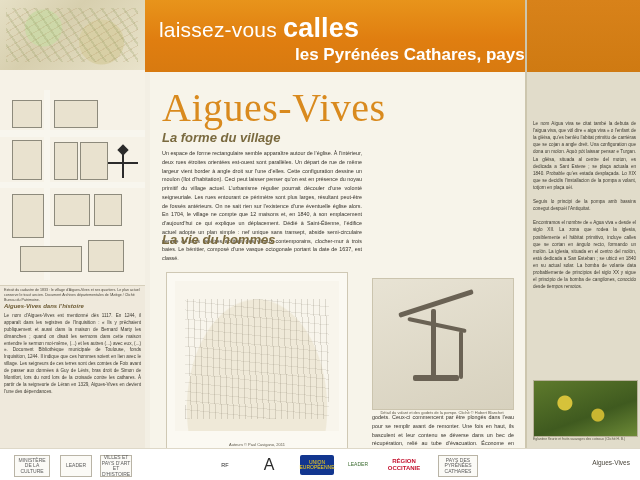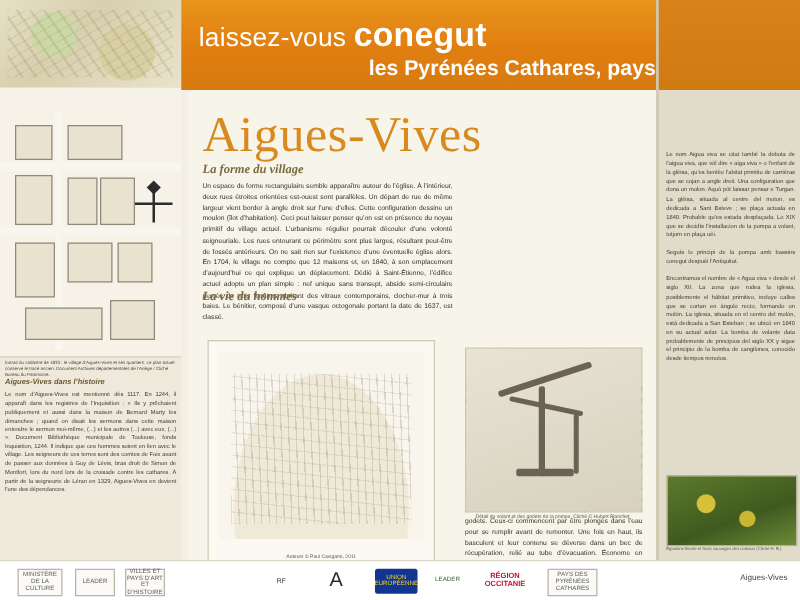--- a/index.html
+++ b/index.html
@@ -103,22 +103,22 @@
   .center{
     position:absolute;left:150px;top:72px;width:375px;height:376px;
     background:#f7f4ea;
   }
   .title{
     position:absolute;left:12px;top:12px;
     font-family:"Liberation Serif", serif;
     font-size:40px;color:#d98a1e;letter-spacing:.5px;
   }
   .sec-title{
-    font-family:Liberation Serif, serif;
-    font-style:italic;font-size:10px;color:#7a6a3f;font-weight:bold;
+    font-family:Liberation Sans, sans-serif;
+    font-style:italic;font-size:13px;color:#7a6a3f;font-weight:bold;
   }
   .body{
     font-size:5.4px;line-height:1.62;color:#34312a;text-align:justify;
   }
   .sec1{position:absolute;left:12px;top:58px;width:200px;}
   .sec1 .body{margin-top:4px;}
   .sec2{position:absolute;left:12px;top:160px;width:200px;}
   .photo-old{
     position:absolute;left:16px;top:200px;width:180px;height:178px;
     background:#fbf9f2;border:1px solid #cfc8b4;
@@ -213,21 +213,21 @@
 
     <div class="cap-left">Extrait du cadastre de 1833 : le village d’Aigues-Vives et ses quartiers. Le plan actuel conserve le tracé ancien. Document Archives départementales de l’Ariège / Cliché Bureau du Patrimoine.</div>
     <div class="left-title">Aigues-Vives dans l’histoire</div>
     <div class="left-body">Le nom d’Aigues-Vives est mentionné dès 1117. En 1244, il apparaît dans les registres de l’Inquisition : « Ils y prêchaient publiquement et aussi dans la maison de Bernard Marty les dimanches ; quand on disait les sermons dans cette maison entendre le sermon moi-même, (...) et les autres (...) avec eux, (...) ». Document Bibliothèque municipale de Toulouse, fonds Inquisition, 1244.
 
 Il indique que ces hommes soient en lien avec le village. Les seigneurs de ces terres sont des comtes de Foix avant de passer aux données à Guy de Lévis, bras droit de Simon de Montfort, lors du nord lors de la croisade contre les cathares. À partir de la seigneurie de Léran en 1329, Aigues-Vives en devient l’une des dépendances.</div>
   </div>
 
   <div class="header">
     <div class="header-line1">
-      <span>laissez-vous </span><b>conegut</b>
+      <span>laissez-vous </span><b>calles</b>
     </div>
     <div class="header-line2">les Pyrénées Cathares, pays d’art et d’histoire</div>
   </div>
 
   <div class="center">
     <div class="title">Aigues-Vives</div>
 
     <div class="sec1">
       <div class="sec-title">La forme du village</div>
       <div class="body">Un espace de forme rectangulaire semble apparaître autour de l’église. À l’intérieur, deux rues étroites orientées est-ouest sont parallèles. Un départ de rue de même largeur vient border à angle droit sur l’une d’elles. Cette configuration dessine un moulon (îlot d’habitation). Ceci peut laisser penser qu’on est en présence du noyau primitif du village actuel. L’urbanisme régulier pourrait découler d’une volonté seigneuriale. Les rues entourant ce périmètre sont plus larges, résultant peut-être de fossés antérieurs. On ne sait rien sur l’existence d’une éventuelle église alors. En 1704, le village ne compte que 12 maisons et, en 1840, à son emplacement d’aujourd’hui ce qui explique un déplacement. Dédié à Saint-Étienne, l’édifice actuel adopte un plan simple : nef unique sans transept, abside semi-circulaire percée de trois fenêtres abritant des vitraux contemporains, clocher-mur à trois baies. Le bénitier, composé d’une vasque octogonale portant la date de 1637, est classé.</div>

